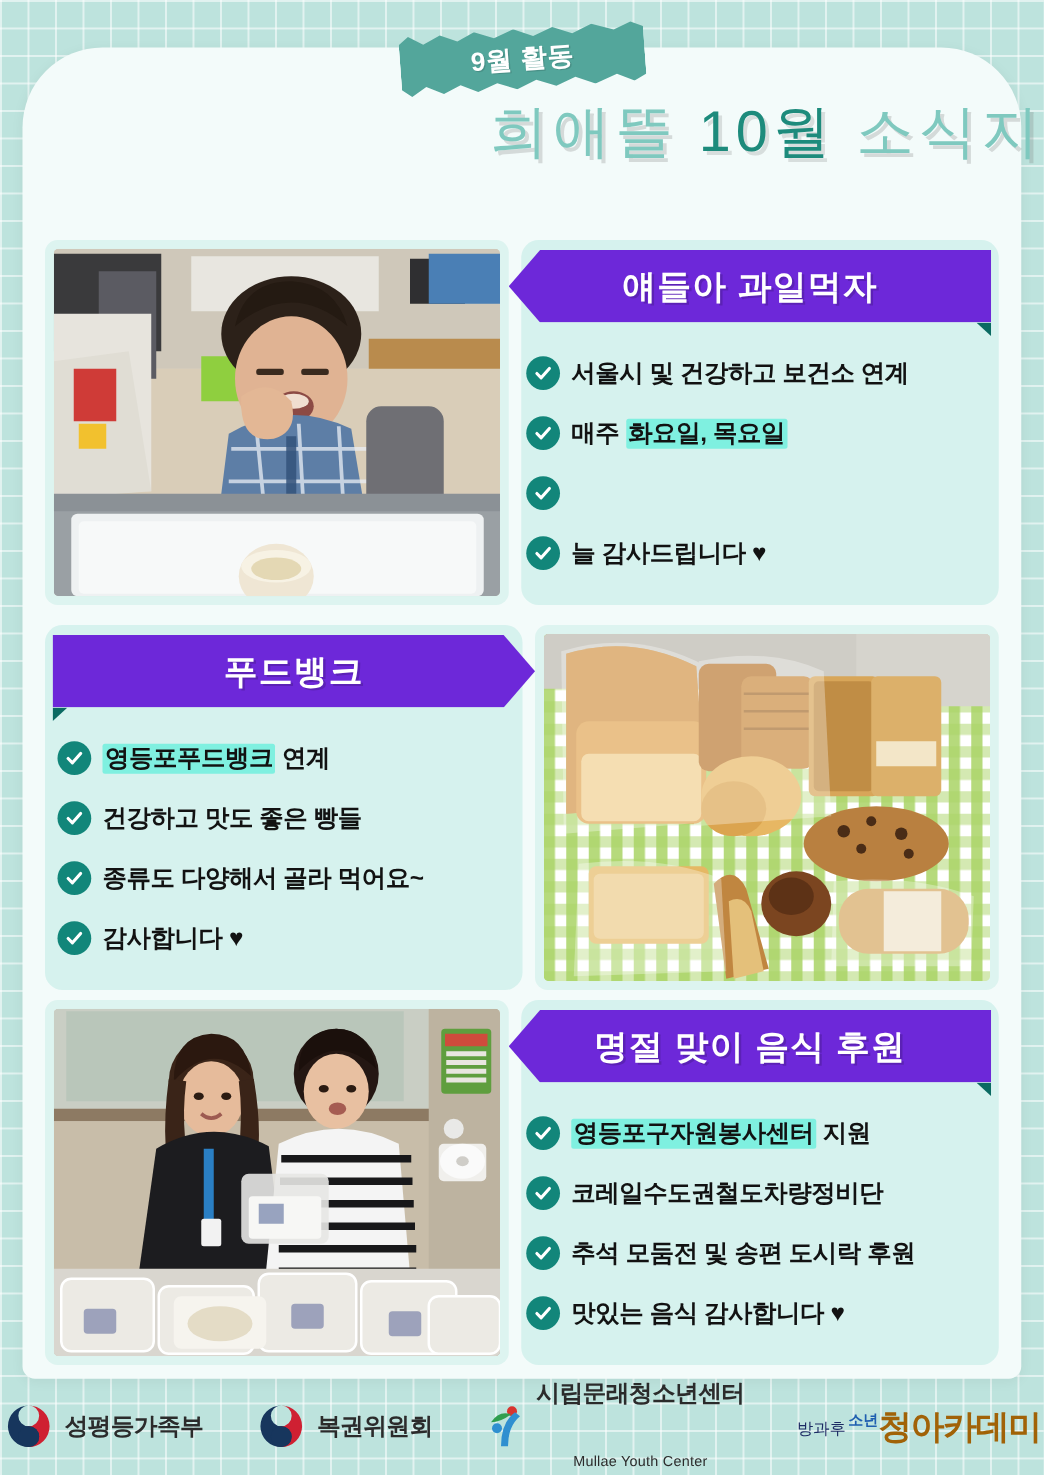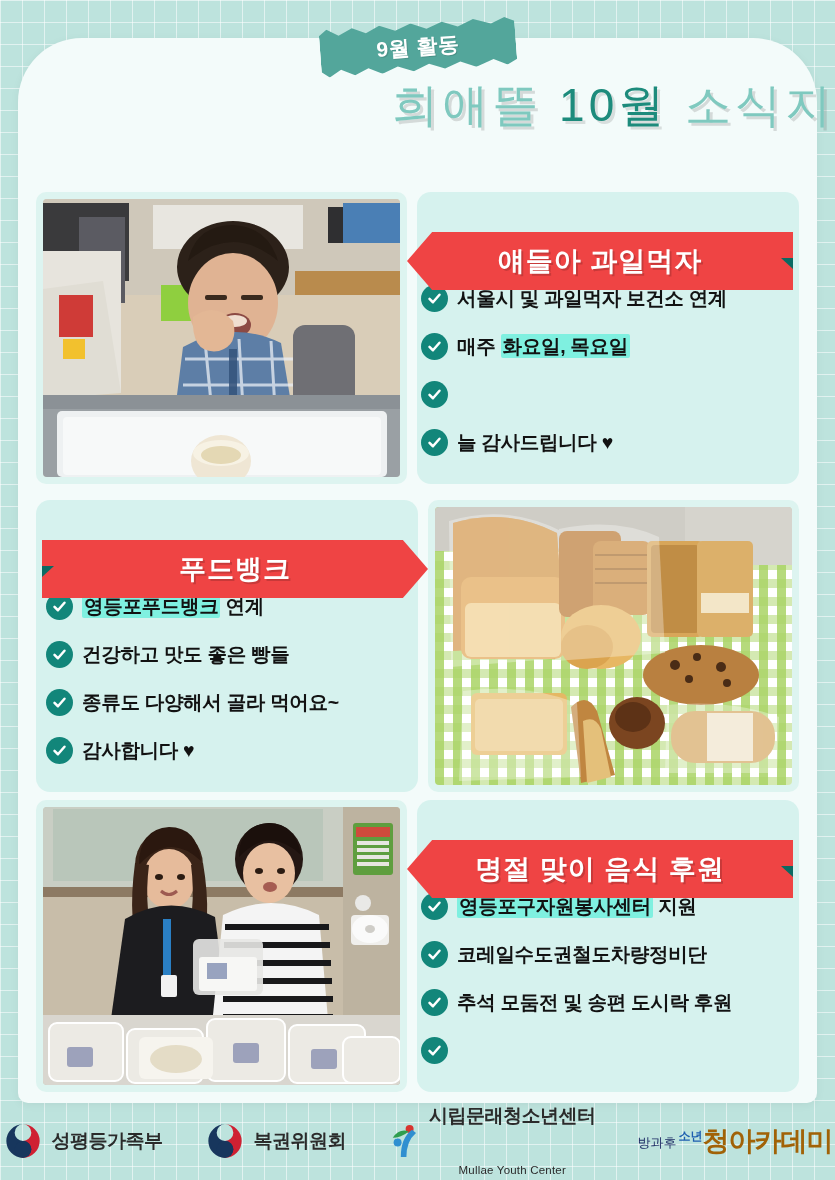--- a/index.html
+++ b/index.html
@@ -114,25 +114,24 @@
     border-radius: 14px;
     position: relative;
     padding-top: 76px;
   }
 
   
   .banner {
     position: absolute;
     top: 8px;
     height: 58px;
-    background: #ef4444;
+    background: #6d28d9;
     display: flex;
     align-items: center;
     justify-content: center;
-    margin-top: 32px;
   }
   .banner-right-tip {   
     left: -10px;
     right: 6px;
     clip-path: polygon(0% 50%, 6.5% 0%, 100% 0%, 100% 100%, 6.5% 100%);
   }
   .banner-left-tip {    
     left: 6px;
     right: -10px;
     clip-path: polygon(0% 0%, 93.5% 0%, 100% 50%, 93.5% 100%, 0% 100%);
@@ -297,21 +296,21 @@
     <div class="banner-tail tail-right"></div>
 
     <ul class="bullets">
       <li class="bullet">
         <span class="check-icon">
           <svg viewBox="0 0 24 24" aria-hidden="true">
               <path d="M4 12.5 L9.5 18 L20 6" fill="none" stroke="#ffffff" stroke-width="4" stroke-linecap="round" stroke-linejoin="round"></path>
             </svg>
         </span>
         <span class="bullet-text">
-          <span>서울시 및 과일먹자 보건소 연계</span><span></span>
+          <span>서울시 및 건강하고 보건소 연계</span><span></span>
         </span>
       </li>
       <li class="bullet">
         <span class="check-icon">
           <svg viewBox="0 0 24 24" aria-hidden="true">
               <path d="M4 12.5 L9.5 18 L20 6" fill="none" stroke="#ffffff" stroke-width="4" stroke-linecap="round" stroke-linejoin="round"></path>
             </svg>
         </span>
         <span class="bullet-text">
           <span>매주 </span><span class="hl">화요일, 목요일</span><span></span>
@@ -553,20 +552,23 @@
         <span class="bullet-text">
           <span>추석 모둠전 및 송편 도시락 후원</span><span></span>
         </span>
       </li>
       <li class="bullet">
         <span class="check-icon">
           <svg viewBox="0 0 24 24" aria-hidden="true">
               <path d="M4 12.5 L9.5 18 L20 6" fill="none" stroke="#ffffff" stroke-width="4" stroke-linecap="round" stroke-linejoin="round"></path>
             </svg>
         </span>
+        <span class="bullet-text">
+          <span>맛있는 음식 감사합니다 ♥</span><span></span>
+        </span>
       </li>
     </ul>
   </div>
 </div>
 
 <div class="footer">
 
   <div class="logo">
     <span class="logo-taegeuk">
       <svg viewBox="0 0 48 48" aria-hidden="true">

